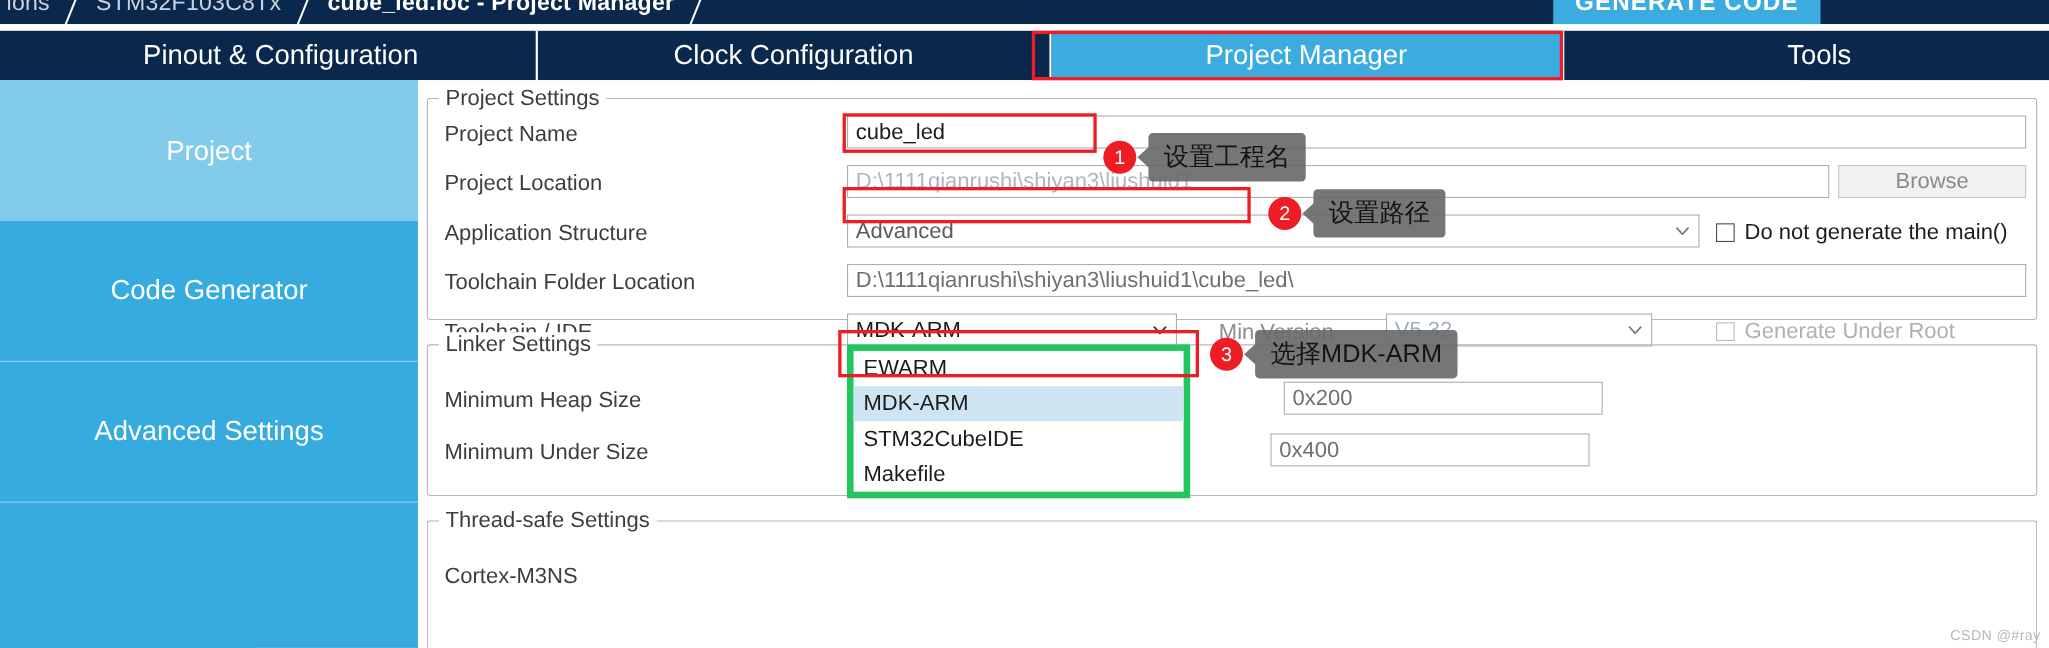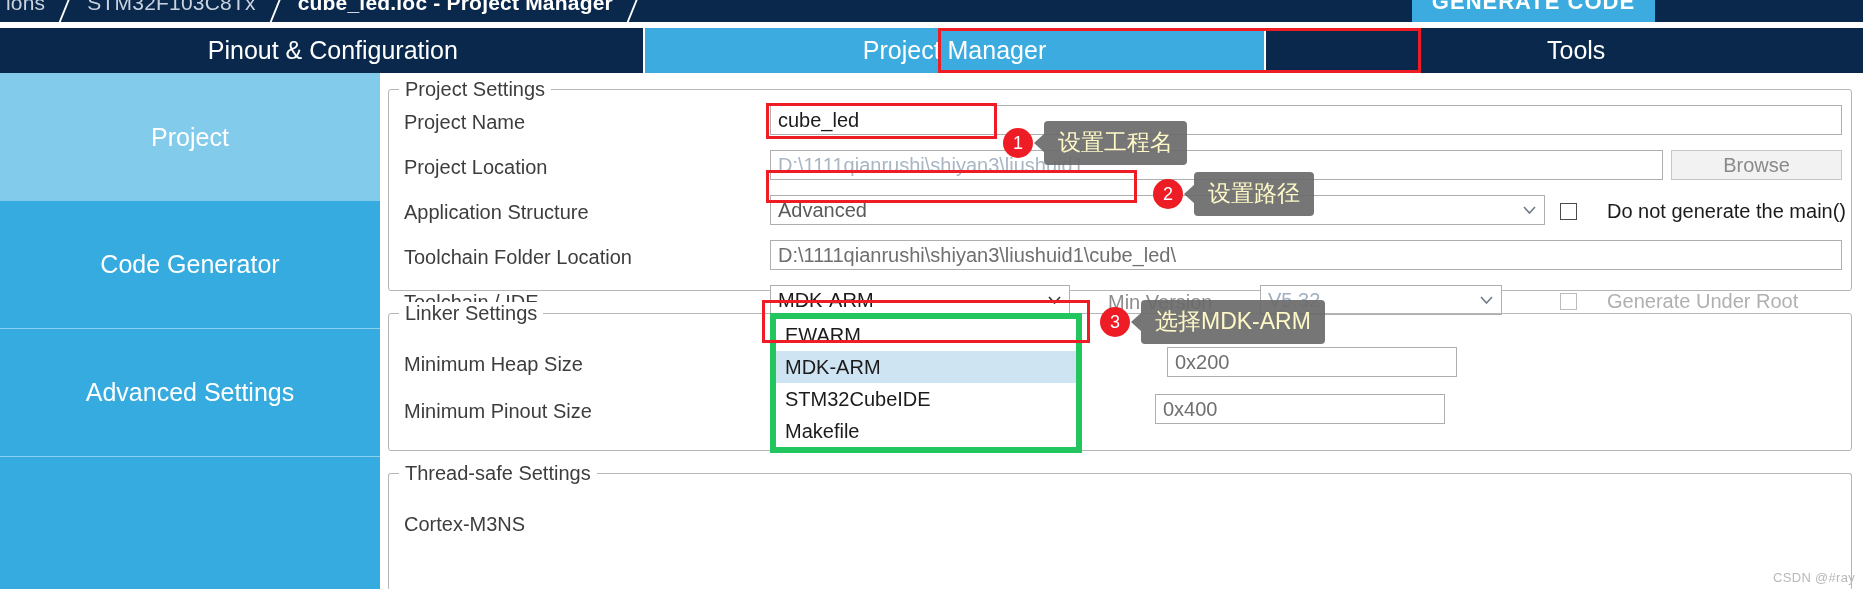--- a/index.html
+++ b/index.html
@@ -244,21 +244,21 @@
     cursor: pointer;
   }
   .chk-box {
     width: 17px; height: 17px;
     border: 1px solid #4b4b4b;
     background: #ffffff;
     box-sizing: border-box;
   }
   .chk-wrap.disabled .chk-box { border-color: #bcbcbc; }
   .chk-wrap.disabled .chk-label { color: #b0b0b0; }
-  .chk-label { color: #1b1b1b; white-space: nowrap; margin-left: 21px; }
+  .chk-label { color: #1b1b1b; white-space: nowrap; }
 
   
   .dropdown {
     position: absolute;
     border: 6px solid #22c55e;
     background: #ffffff;
     z-index: 40;
   }
   .dd-item {
     height: 32px;
@@ -294,21 +294,21 @@
     color: #ffffff;
     font-size: 18px;
     display: flex;
     align-items: center;
     justify-content: center;
     flex: 0 0 auto;
   }
   .callout-bubble {
     position: relative;
     background: #6b6b6b;
-    color: #fef9c3;
+    color: #000000;
     font-size: 23px;
     border-radius: 4px;
     padding: 6px 14px 7px 14px;
     margin-left: 11px;
     white-space: nowrap;
     opacity: .92;
   }
   .callout-bubble::before {
     content: "";
     position: absolute;
@@ -343,20 +343,21 @@
       <span class="crumb active">cube_led.ioc - Project Manager</span>
       <span class="crumb-sep"></span>
     </div>
     <div class="gen-code-btn">GENERATE CODE</div>
   </div>
 
   <div class="top-gap"></div>
 
   <div class="tabbar">
     <div class="tab">Pinout &amp; Configuration</div>
+    <div class="tab">Clock Configuration</div>
     <div class="tab active">Project Manager</div>
     <div class="tab">Tools</div>
   </div>
 
   <div class="content">
 
     <div class="sidebar">
       <div class="side-item active">Project</div>
       <div class="side-item">Code Generator</div>
       <div class="side-item">Advanced Settings</div>
@@ -415,21 +416,21 @@
       <label class="chk-wrap disabled" style="left:1180px; top:217px;">
         <span class="chk-box"></span>
         <span class="chk-label">Generate Under Root</span>
       </label>
 
       <div class="groupbox" style="left:8px; top:240px; width:1462px; height:136px;">
         <span class="group-title">Linker Settings</span>
       </div>
       <span class="row-label" style="left:24px; top:280px;">Minimum Heap Size</span>
       <input class="txt readonly" style="left: 775px; top: 274px; width: 290px; margin-left: 12px;" value="0x200">
-      <span class="row-label" style="left:24px; top:327px;">Minimum Pinout Size</span>
+      <span class="row-label" style="left:24px; top:327px;">Minimum Under Size</span>
       <input class="txt readonly" style="left: 775px; top: 321px; width: 290px;" value="0x400">
 
       <div class="groupbox" style="left:8px; top:400px; width:1462px; height:116px; border-bottom:none;">
         <span class="group-title">Thread-safe Settings</span>
       </div>
       <span class="row-label" style="left:24px; top:440px;">Cortex-M3NS</span>
 
       <div class="dropdown" style="left:390px; top:240px; width:300px;">
         <div class="dd-item">EWARM</div>
         <div class="dd-item sel">MDK-ARM</div>

